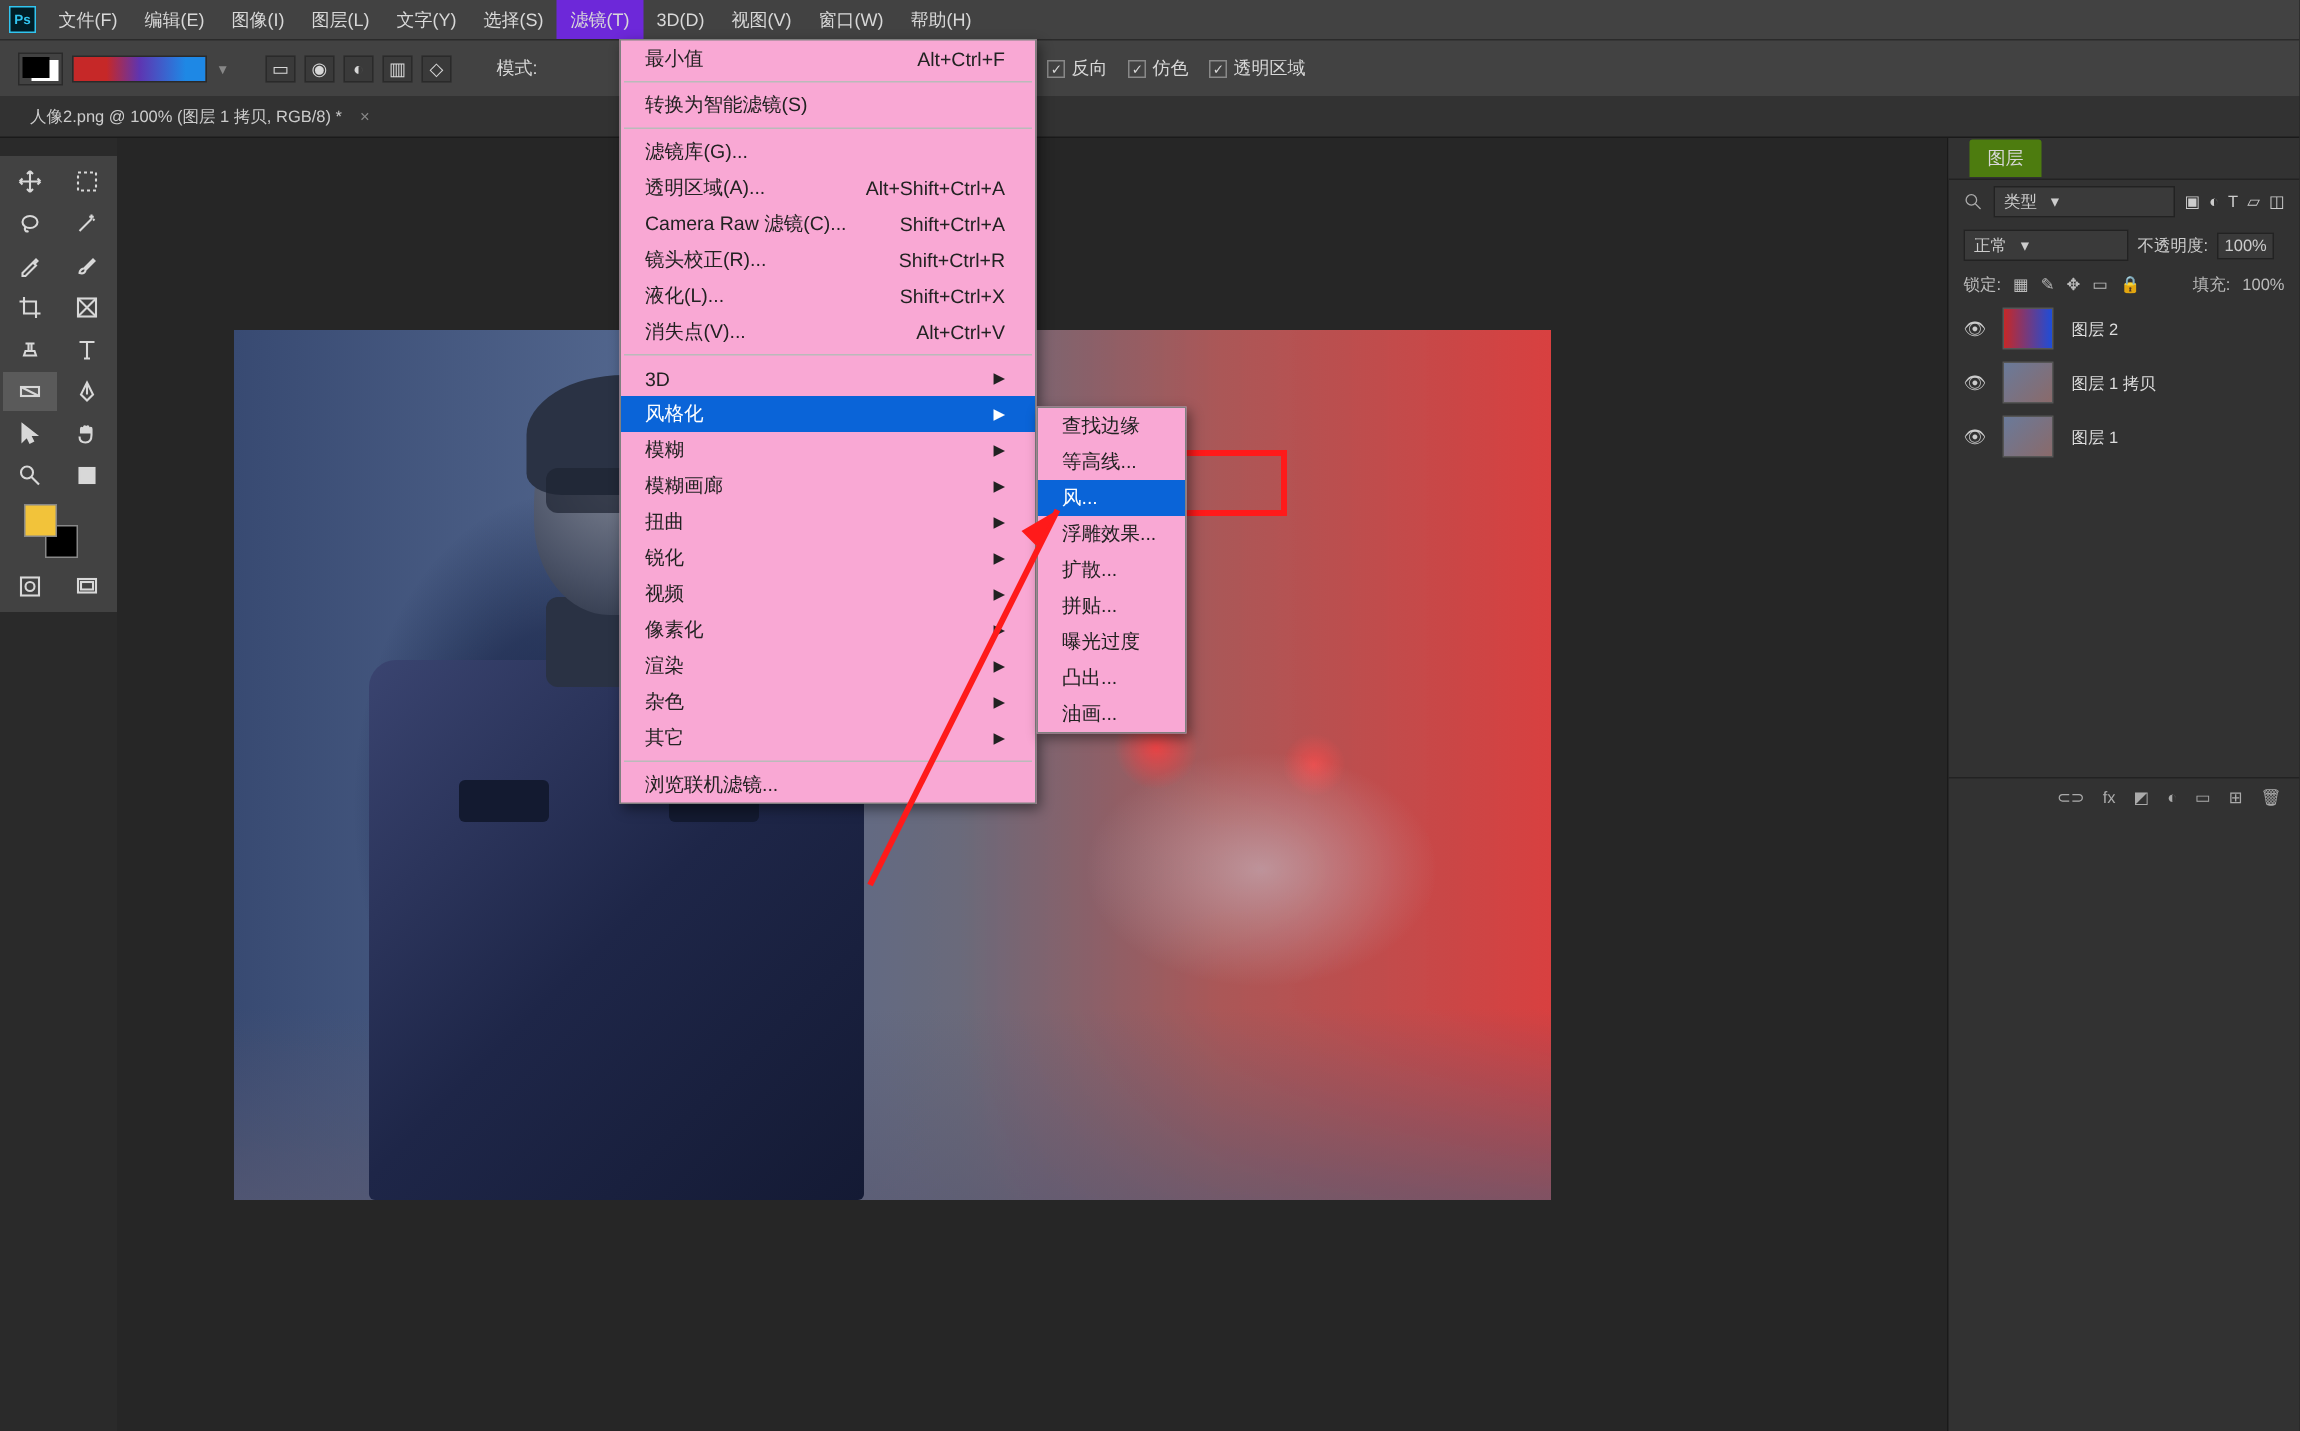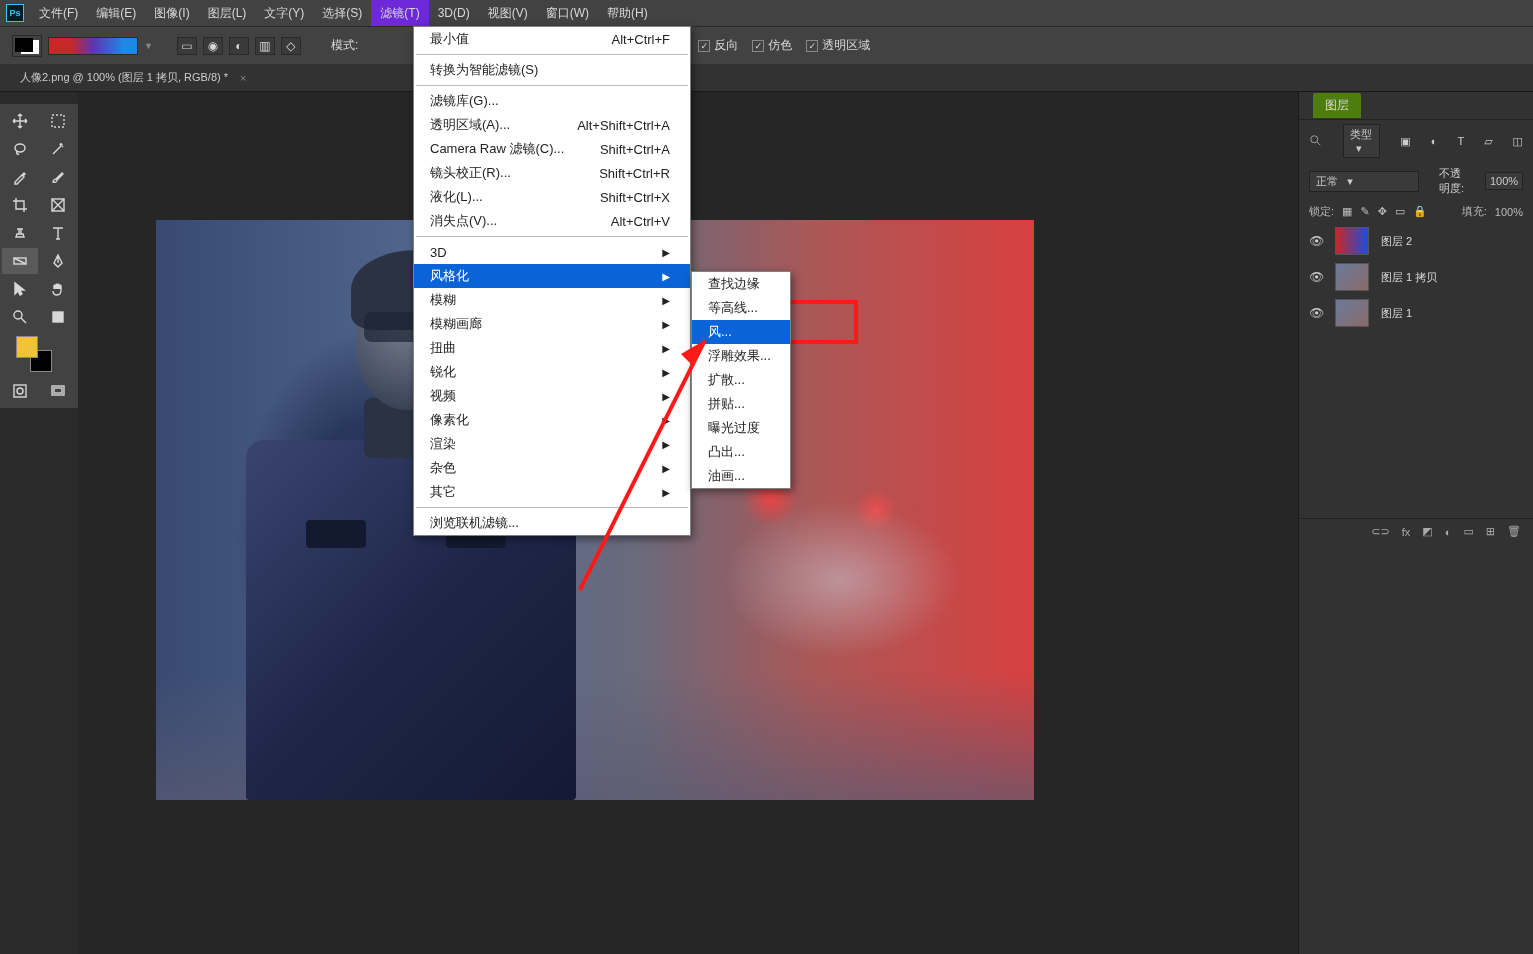--- a/index.html
+++ b/index.html
@@ -39,32 +39,32 @@
   .head{position:absolute;left:110px;top:10px;width:120px;height:150px;background:radial-gradient(circle at 45% 40%,#7a8090 0%,#4a5266 60%,#2a3244 100%);border-radius:50% 50% 42% 42%}
   .beanie{position:absolute;left:105px;top:0;width:130px;height:80px;background:#2a3244;border-radius:55% 55% 20% 20%}
   .glasses{position:absolute;left:118px;top:62px;width:105px;height:30px;background:rgba(30,35,50,.7);border-radius:8px}
   .neck{position:absolute;left:118px;top:148px;width:110px;height:60px;background:#2a3244;border-radius:8px}
   .jacket{position:absolute;left:0;top:190px;width:330px;height:360px;background:linear-gradient(135deg,#3a4470 0%,#1e2648 50%,#141a34 100%);border-radius:18px 18px 4px 4px}
   .jacket::before,.jacket::after{content:"";position:absolute;width:60px;height:28px;background:#131a30;border-radius:4px}
   .jacket::before{left:60px;top:80px}
   .jacket::after{right:70px;top:80px}
   .arrow-line{position:absolute;stroke:#ff1a1a;stroke-width:4;fill:none}
   .redbox{position:absolute;border:4px solid #ff1a1a}
-  .dd{position:absolute;background:#ffffff;color:#222;box-shadow:2px 3px 8px rgba(0,0,0,.45);border:1px solid #808080;font-size:13px;z-index:20}
+  .dd{position:absolute;background:#f9a8d4;color:#222;box-shadow:2px 3px 8px rgba(0,0,0,.45);border:1px solid #808080;font-size:13px;z-index:20}
   .dd .row{height:24px;padding:0 20px 0 16px;display:flex;align-items:center;justify-content:space-between;white-space:nowrap;position:relative}
   .dd .row .arr{font-size:10px;color:#222}
   .dd .row.hi{background:#0a64d8;color:#fff}
   .dd .row.hi .arr{color:#fff}
   .dd .sep{height:1px;background:#bababa;margin:3px 2px}
   .dd1{left:413px;top:26px;width:278px}
   .dd2{left:691px;top:271px;width:100px}
   .panels{position:absolute;right:0;top:92px;width:235px;bottom:0;background:#323232;border-left:1px solid #1a1a1a}
   .ptab{height:28px;display:flex;align-items:center;padding-left:14px;background:#323232;border-bottom:1px solid #222}
   .ptab span{background:#4d7c0f;padding:4px 12px;border-radius:2px 2px 0 0}
-  .prow{display:flex;align-items:center;padding:4px 10px;gap:20px;font-size:11px;color:#ccc}
+  .prow{display:flex;align-items:center;padding:4px 10px;gap:6px;font-size:11px;color:#ccc}
   .prow select,.prow .sel{background:#3a3a3a;border:1px solid #222;color:#ccc;padding:2px 6px;font-size:11px;flex:1}
   .prow .val{background:#3a3a3a;border:1px solid #222;padding:2px 4px;width:38px;text-align:right}
   .lock{display:flex;align-items:center;gap:8px;padding:4px 10px;font-size:11px;color:#bbb}
   .layer{display:flex;align-items:center;height:36px;padding:0 10px;gap:12px}
   .eye{width:14px;text-align:center;color:#ccc}
   .thumb{width:34px;height:28px;border:1px solid #555}
   .thumb.grad{background:linear-gradient(90deg,#c62828,#1e4dd8)}
   .thumb.img{background:linear-gradient(135deg,#6a7a9a 0%,#8a6a6a 100%)}
   .layer span{font-size:11px;color:#ddd}
   .pfoot{position:absolute;bottom:410px;left:0;right:0;height:26px;border-top:1px solid #222;display:flex;align-items:center;justify-content:flex-end;gap:12px;padding-right:12px;color:#aaa;font-size:11px}

